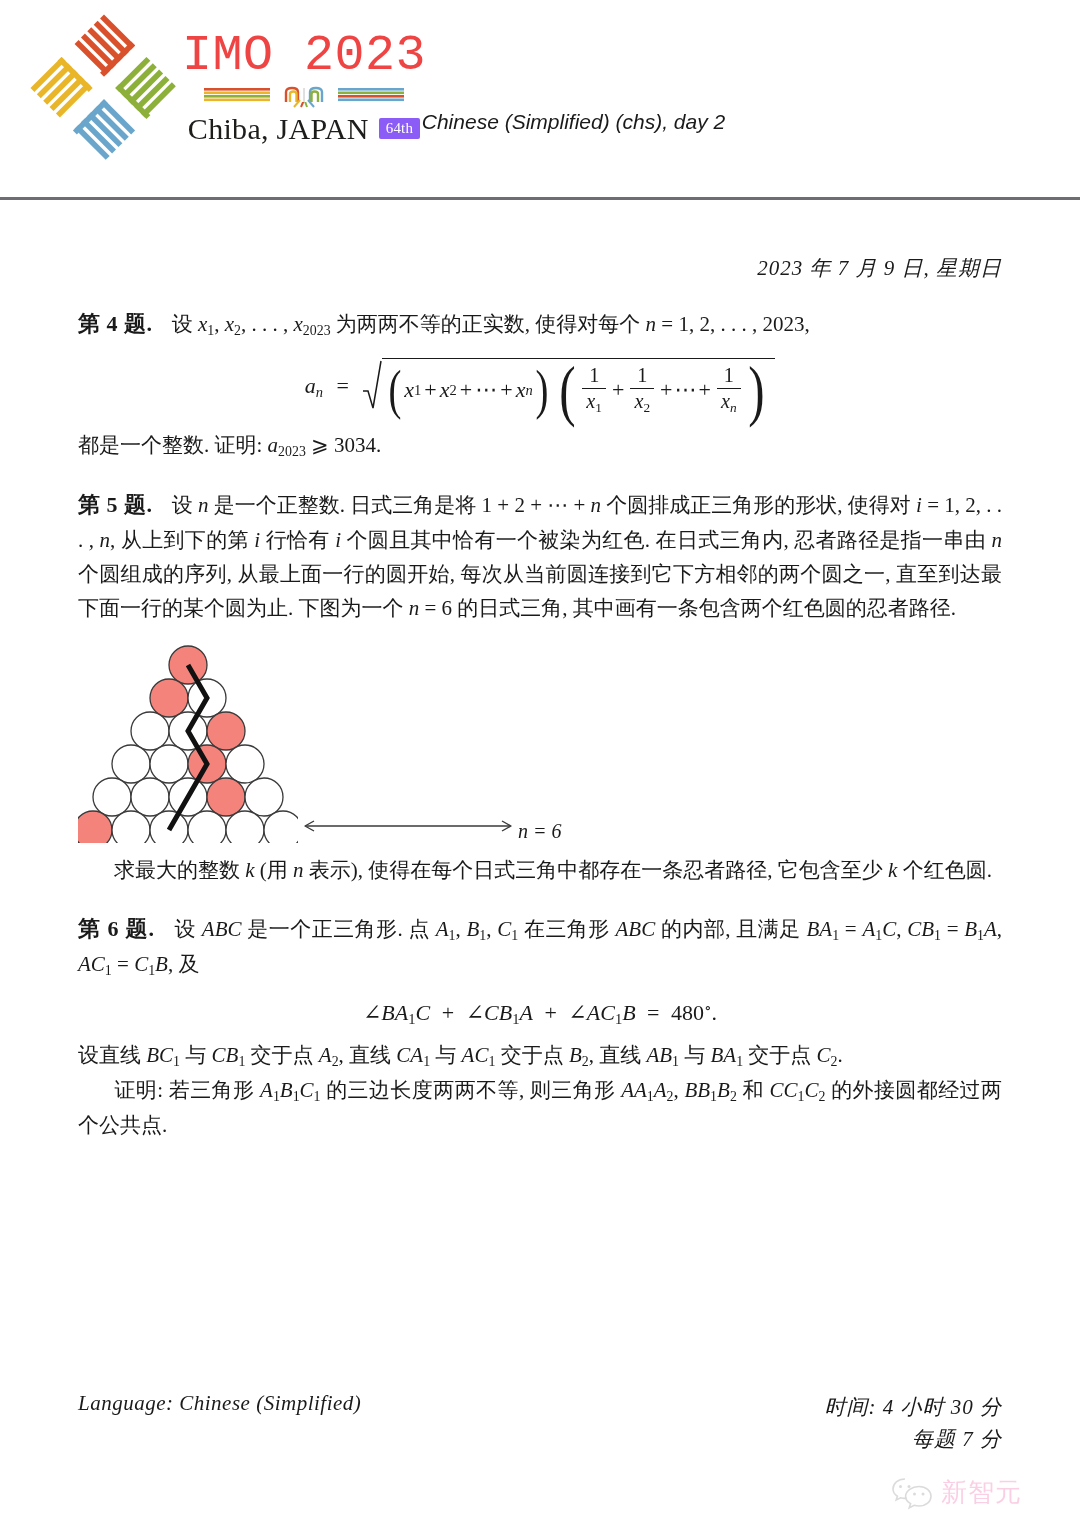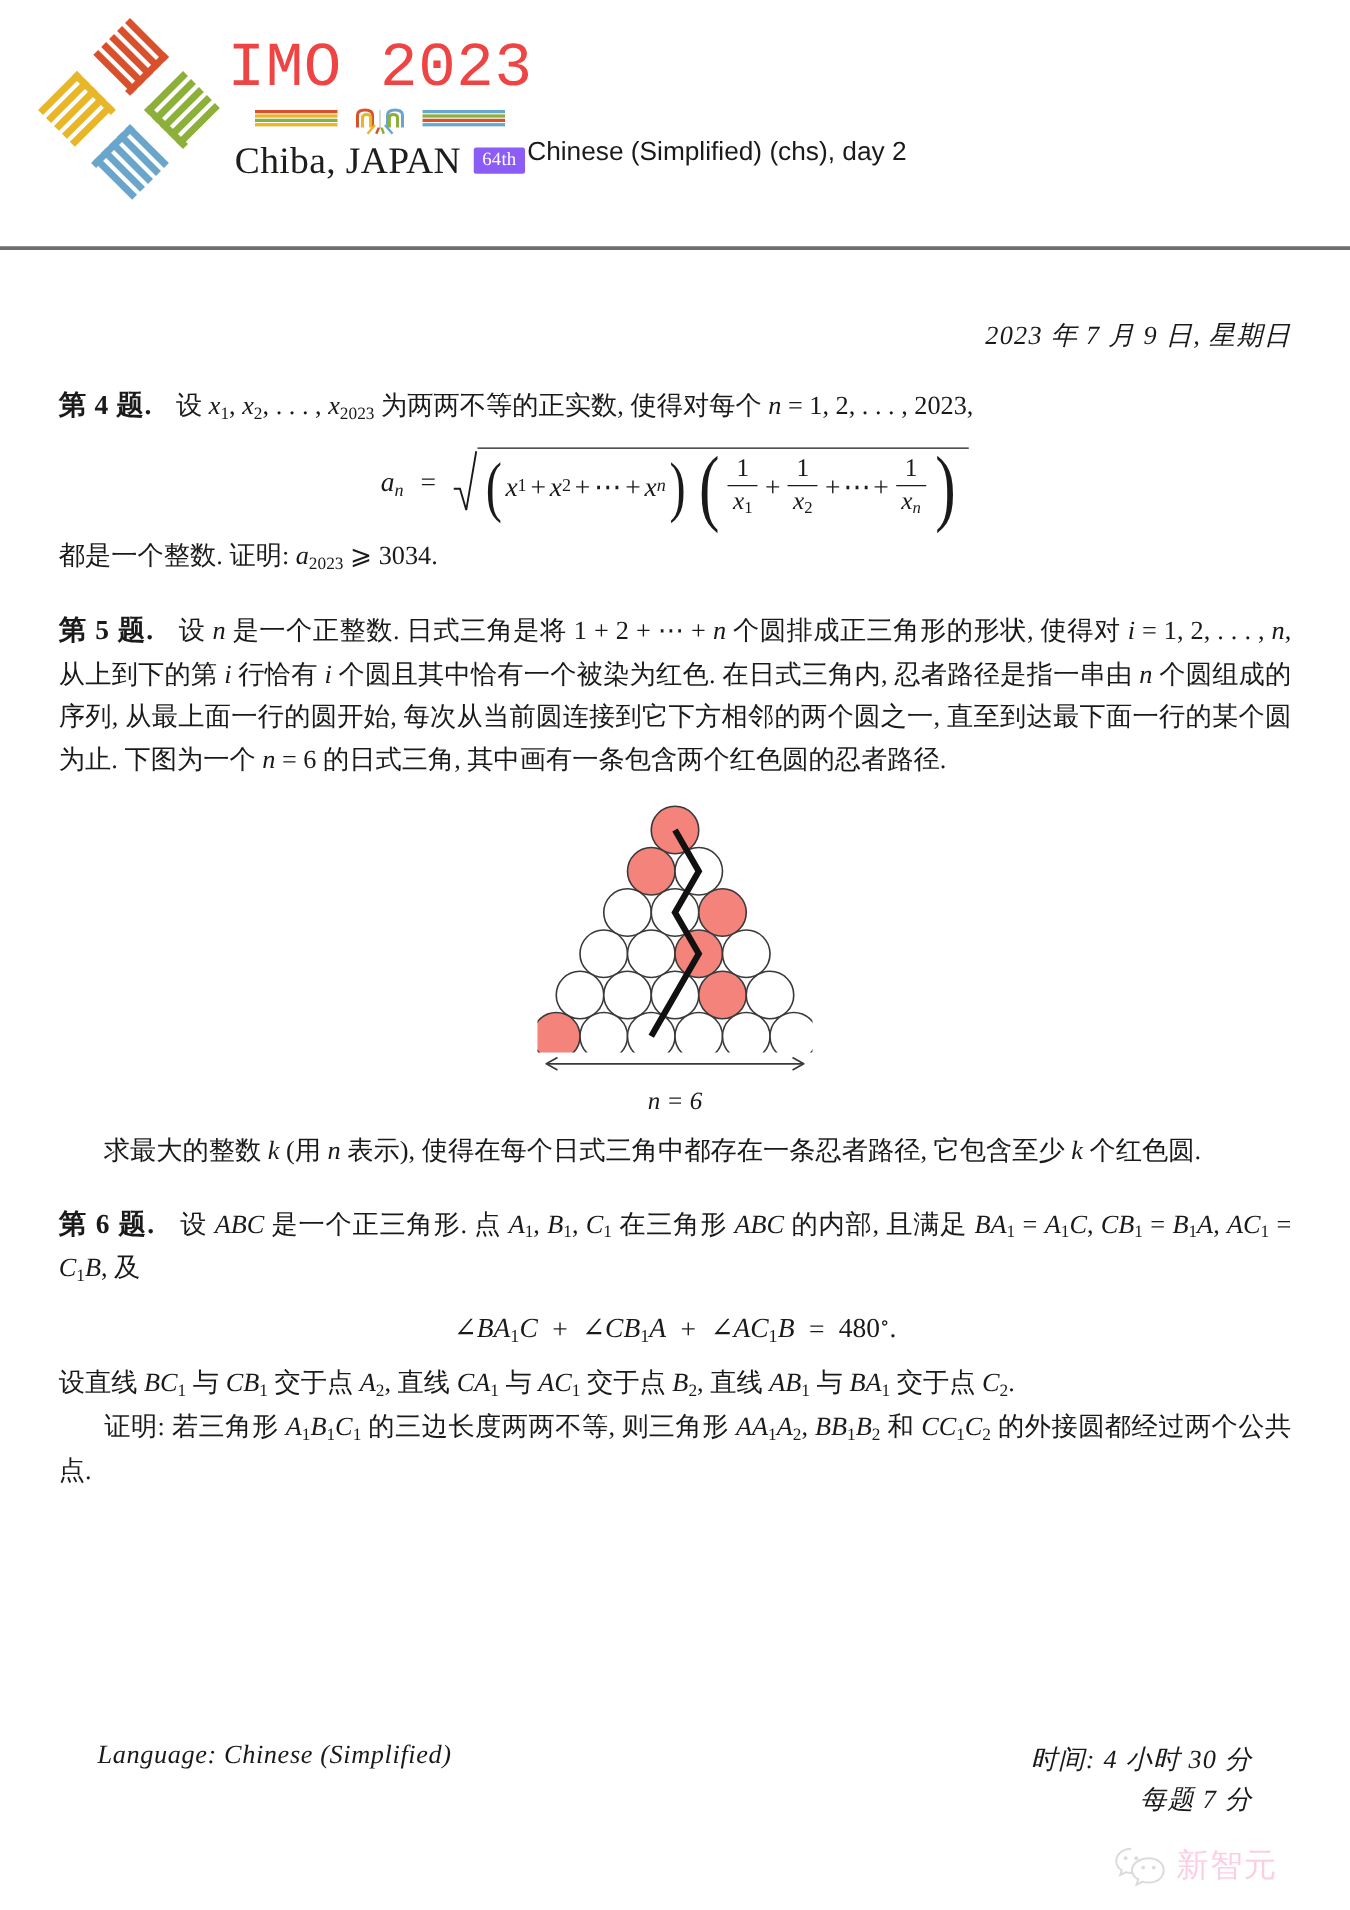--- a/index.html
+++ b/index.html
@@ -82,32 +82,33 @@
   }
   .lang-header {
     position: absolute;
     left: 0; right: 11px;
     top: 110px;
     text-align: center;
     font-family: "Liberation Sans", "DejaVu Sans", sans-serif;
     font-size: 21px;
     color: #1a1a1a;
     padding-left: 78px;
+    font-style: italic;
   }
 
   .hrule {
     width: 100%;
     height: 3px;
     background: #6e6e72;
     margin: 22px 0 0 0;
   }
 
   
   .page {
-    padding: 0 47px;
+    padding: 0 78px;
     position: relative;
   }
   .date-line {
     text-align: right;
     font-style: italic;
     font-size: 21px;
     margin-top: 54px;
     letter-spacing: 1px;
     color: #1a1a1a;
   }
@@ -172,22 +173,22 @@
     vertical-align: middle;
     margin: 0 4px;
     font-size: 0.92em;
   }
   .frac .num { padding: 0 4px 1px 4px; }
   .frac .den { padding: 1px 4px 0 4px; border-top: 1.3px solid #1a1a1a; }
 
   
   .figure {
     display: flex;
-    flex-direction: column;
-    align-items: center;
+    flex-direction: row;
+    align-items: flex-end;
     margin: 18px 0 10px 0;
   }
   .fig-label {
     font-size: 20px;
     font-style: italic;
     margin-top: 2px;
   }
 
   
   .footer {

